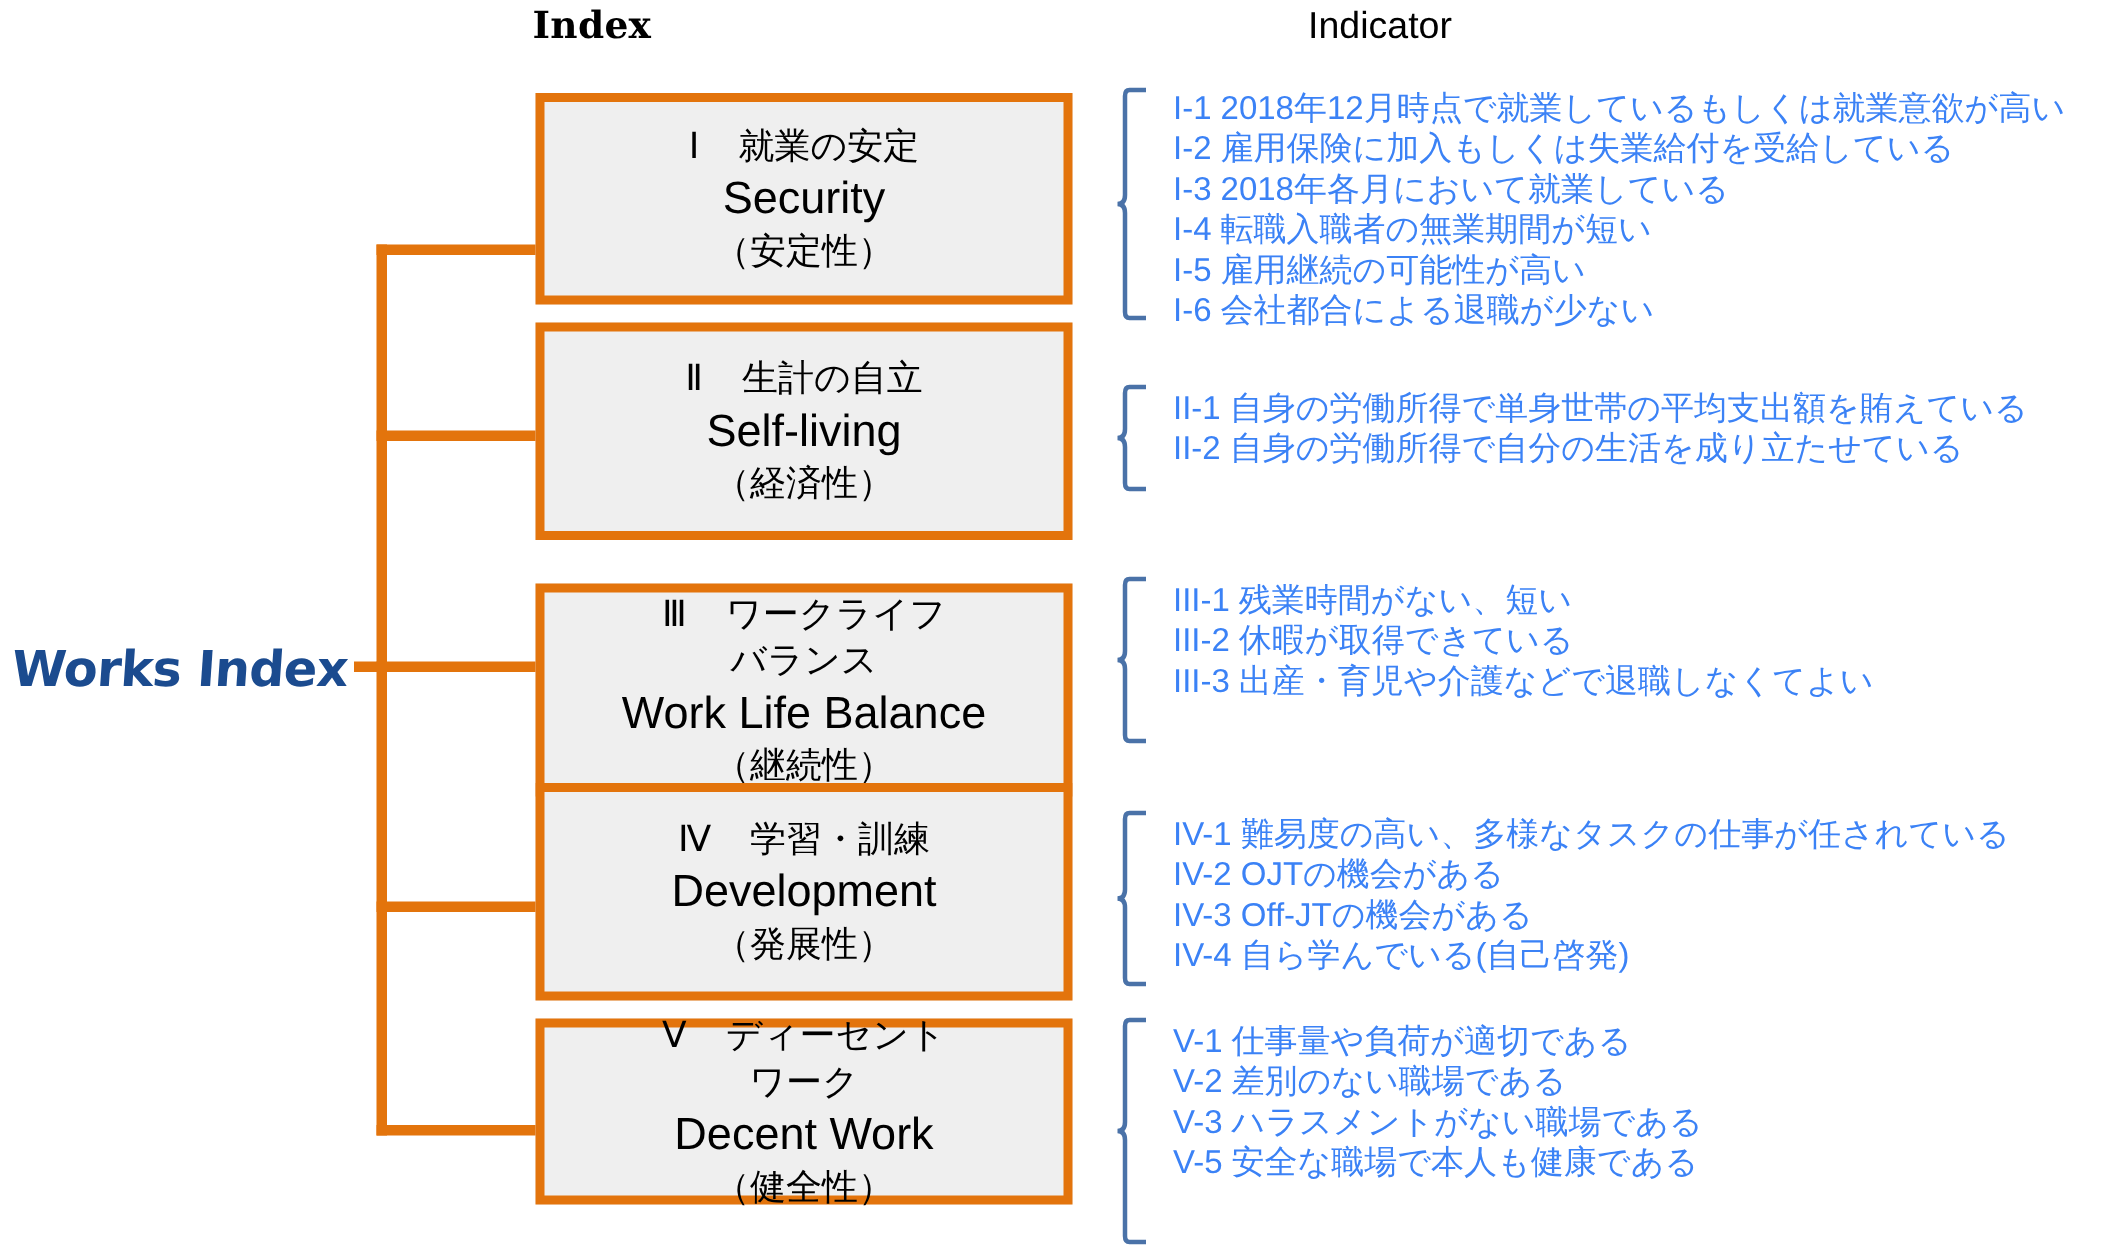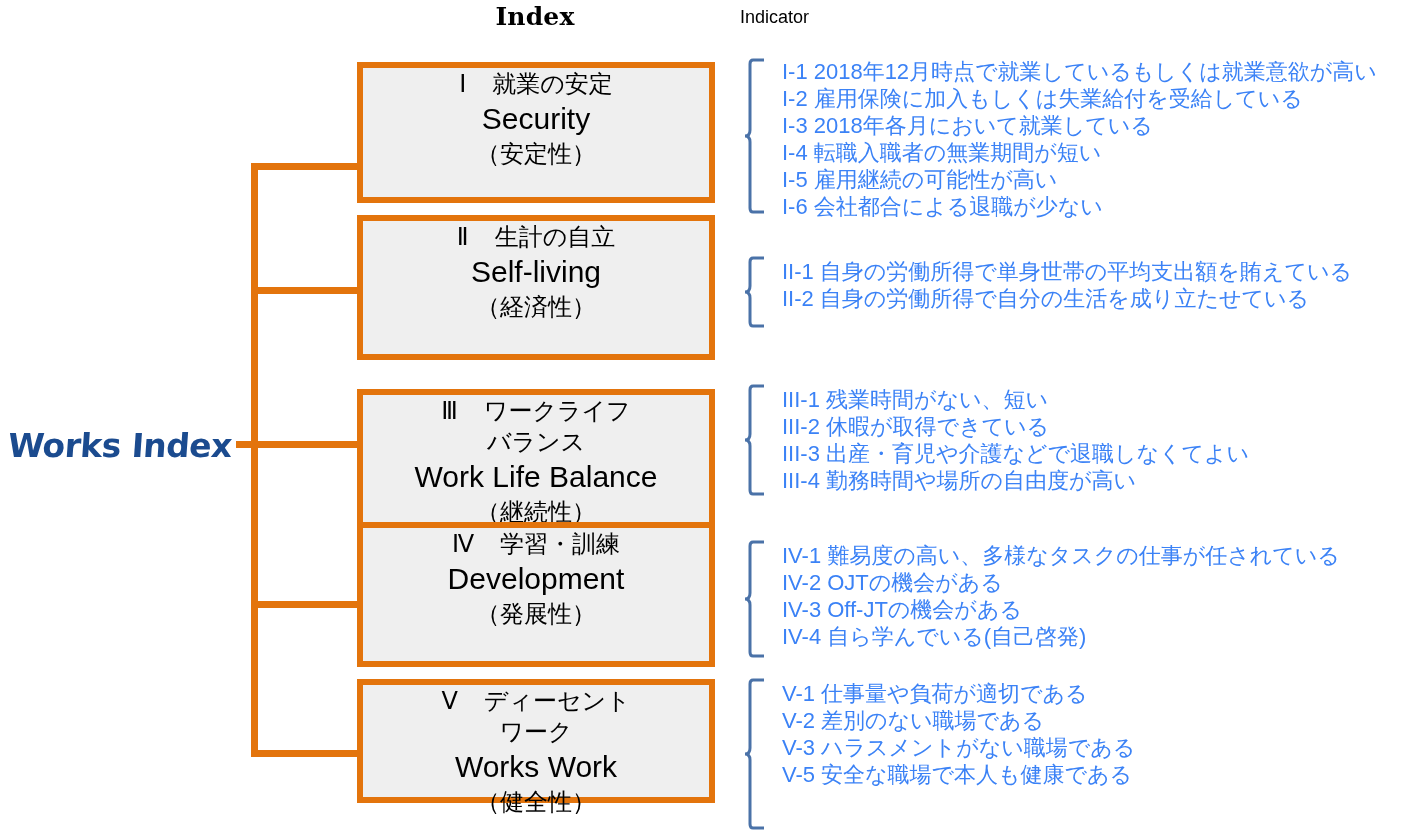--- a/index.html
+++ b/index.html
@@ -21,31 +21,31 @@
     position: absolute;
     top: 0px;
     height: 34px;
     line-height: 34px;
     color: #000000;
     white-space: nowrap;
   }
   #hdr-index {
     left: 355px;
     width: 360px;
-    text-align: center;
+    text-align: left;
     font-size: 25px;
     font-weight: bold;
     font-family: "DejaVu Serif", "Liberation Serif", serif;
     letter-spacing: 0.2px;
   }
   #hdr-indicator {
     left: 740px;
     width: 360px;
-    text-align: left;
-    font-size: 18px;
+    text-align: center;
+    font-size: 25px;
     font-weight: normal;
   }
 
   
   #logo {
     position: absolute;
     left: 8px;
     top: 424px;
     width: 232px;
     height: 44px;
@@ -80,21 +80,21 @@
   .index-box {
     position: absolute;
     left: 357px;
     width: 358px;
     border: 6px solid #E3740C;
     background: #EFEFEF;
     box-sizing: border-box;
     display: flex;
     flex-direction: column;
     align-items: center;
-    justify-content: flex-start;
+    justify-content: center;
     color: #000000;
   }
   .box-line {
     text-align: center;
     white-space: nowrap;
     line-height: 1.30;
   }
   .line-jp  { font-size: 24px; }
   .line-en  { font-size: 30px; }
   .line-sub { font-size: 24px; }
@@ -174,21 +174,21 @@
     </div>
     <div class="box-line line-en">Development</div>
     <div class="box-line line-sub">（発展性）</div>
   </div>
 
   <div class="index-box" style="top:679px; height:124px;">
     <div class="box-line line-jp">
       <span class="rn">Ⅴ</span><span class="rn-gap"></span><span>ディーセント</span>
     </div>
     <div class="box-line line-jp">ワーク</div>
-    <div class="box-line line-en">Works Work</div>
+    <div class="box-line line-en">Decent Work</div>
     <div class="box-line line-sub">（健全性）</div>
   </div>
 
   <div class="bracket" style="left:744px; top:58px; height:156px;">
     <svg viewBox="0 0 22 156" preserveAspectRatio="none">
       <path d="M20 2 L9 2 Q6 2 6 6 L6 72 Q6 78 1 78 Q6 78 6 84 L6 150 Q6 154 9 154 L20 154" fill="none" stroke="#4A72A8" stroke-width="3" vector-effect="non-scaling-stroke"></path>
     </svg>
   </div>
 
   <div class="bracket" style="left:744px; top:256px; height:72px;">
@@ -224,21 +224,20 @@
       <div class="ind-item"><span class="ind-code">I-6</span><span>会社都合による退職が少ない</span></div>
     </div>
   <div class="ind-group" style="top:258px;">
       <div class="ind-item"><span class="ind-code">II-1</span><span>自身の労働所得で単身世帯の平均支出額を賄えている</span></div>
       <div class="ind-item"><span class="ind-code">II-2</span><span>自身の労働所得で自分の生活を成り立たせている</span></div>
     </div>
   <div class="ind-group" style="top:386px;">
       <div class="ind-item"><span class="ind-code">III-1</span><span>残業時間がない、短い</span></div>
       <div class="ind-item"><span class="ind-code">III-2</span><span>休暇が取得できている</span></div>
       <div class="ind-item"><span class="ind-code">III-3</span><span>出産・育児や介護などで退職しなくてよい</span></div>
-      <div class="ind-item"><span class="ind-code">III-4</span><span>勤務時間や場所の自由度が高い</span></div>
     </div>
   <div class="ind-group" style="top:542px;">
       <div class="ind-item"><span class="ind-code">IV-1</span><span>難易度の高い、多様なタスクの仕事が任されている</span></div>
       <div class="ind-item"><span class="ind-code">IV-2</span><span>OJTの機会がある</span></div>
       <div class="ind-item"><span class="ind-code">IV-3</span><span>Off-JTの機会がある</span></div>
       <div class="ind-item"><span class="ind-code">IV-4</span><span>自ら学んでいる(自己啓発)</span></div>
     </div>
   <div class="ind-group" style="top:680px;">
       <div class="ind-item"><span class="ind-code">V-1</span><span>仕事量や負荷が適切である</span></div>
       <div class="ind-item"><span class="ind-code">V-2</span><span>差別のない職場である</span></div>

